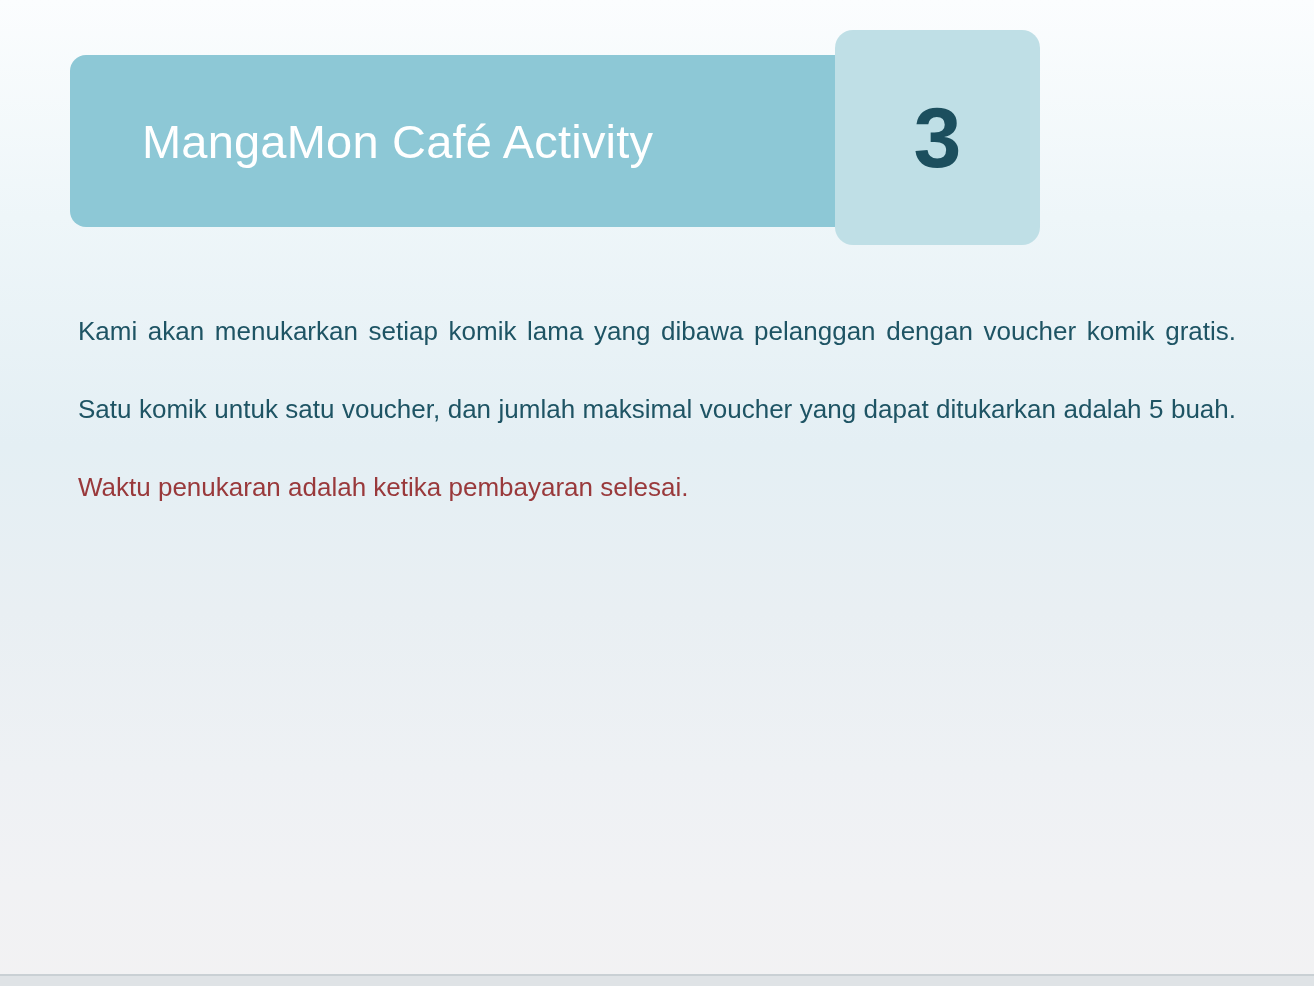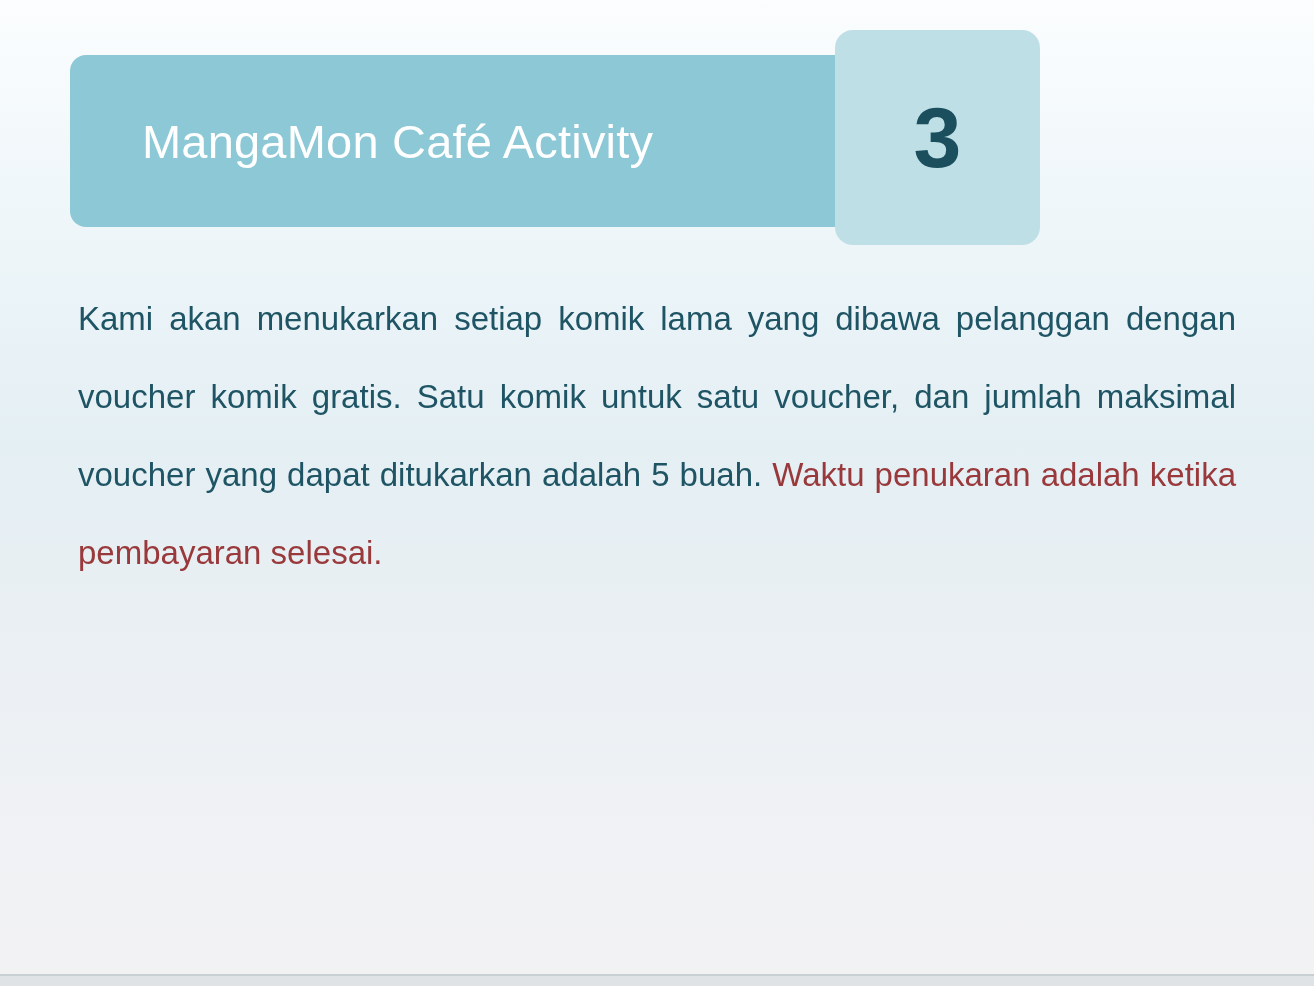--- a/index.html
+++ b/index.html
@@ -104,23 +104,23 @@
     justify-content: center;
     color: #1c4f5e;
     font-size: 86px;
     font-weight: bold;
   }
 
   
   .body-text {
     position: absolute;
     left: 78px;
-    top: 280px;
+    top: 292px;
     width: 1158px;
-    font-size: 33px;
+    font-size: 26px;
     line-height: 78px;
     color: #1e5464;
     text-align: justify;
     text-justify: inter-word;
   }
   .body-text .highlight {
     color: #99393b;
   }
   
 </style>

